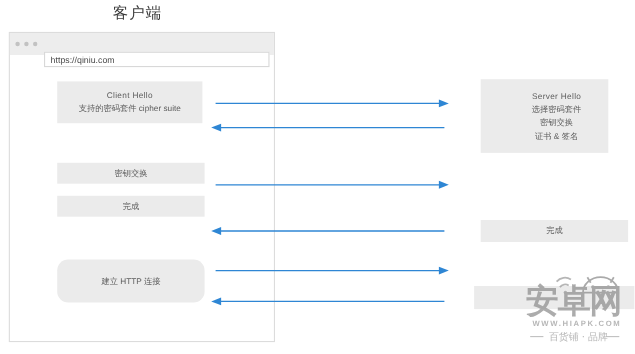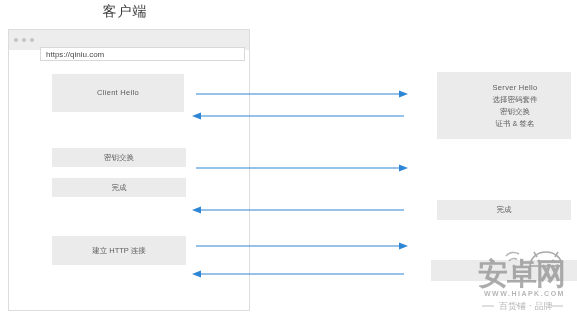--- a/index.html
+++ b/index.html
@@ -96,24 +96,24 @@
     line-height: 12px;
     white-space: nowrap;
     color: #5c5c5c;
   }
   .msg-line.latin { letter-spacing: 0.3px; }
 
   
   #cbox-hello    { left: 52px; top: 74px;  width: 132px; height: 38px; }
   #cbox-keyex    { left: 52px; top: 148px; width: 134px; height: 19px; }
   #cbox-finished { left: 52px; top: 178px; width: 134px; height: 19px; }
-  #cbox-http     { left: 52px; top: 236px; width: 134px; height: 29px; }
-
-  
-  #sbox-hello    { left: 437px; top: 72px;  width: 134px; height: 67px; padding-left: 22px; }
+  #cbox-http     { left: 52px; top: 236px; width: 134px; height: 39px; border-radius: 10px; }
+
+  
+  #sbox-hello    { left: 437px; top: 72px;  width: 116px; height: 67px; padding-left: 22px; }
   #sbox-finished { left: 437px; top: 200px; width: 134px; height: 20px; }
   #sbox-http     { left: 431px; top: 260px; width: 146px; height: 21px; }
 
   
   .arrow {
     position: absolute;
     height: 10px;
   }
   .arrow svg { display: block; overflow: visible; }
 
@@ -139,20 +139,21 @@
     <div id="browser-chrome">
       <span class="dot" id="dot-close"></span>
       <span class="dot" id="dot-min"></span>
       <span class="dot" id="dot-max"></span>
       <div id="url-bar" title="https://qiniu.com">https://qiniu.com</div>
     </div>
   </div>
 
   <div class="msg-box" id="cbox-hello">
     <div class="msg-line latin">Client Hello</div>
+    <div class="msg-line">支持的密码套件 cipher suite</div>
   </div>
 
   <div class="msg-box" id="cbox-keyex">
     <div class="msg-line">密钥交换</div>
   </div>
 
   <div class="msg-box" id="cbox-finished">
     <div class="msg-line">完成</div>
   </div>
 

